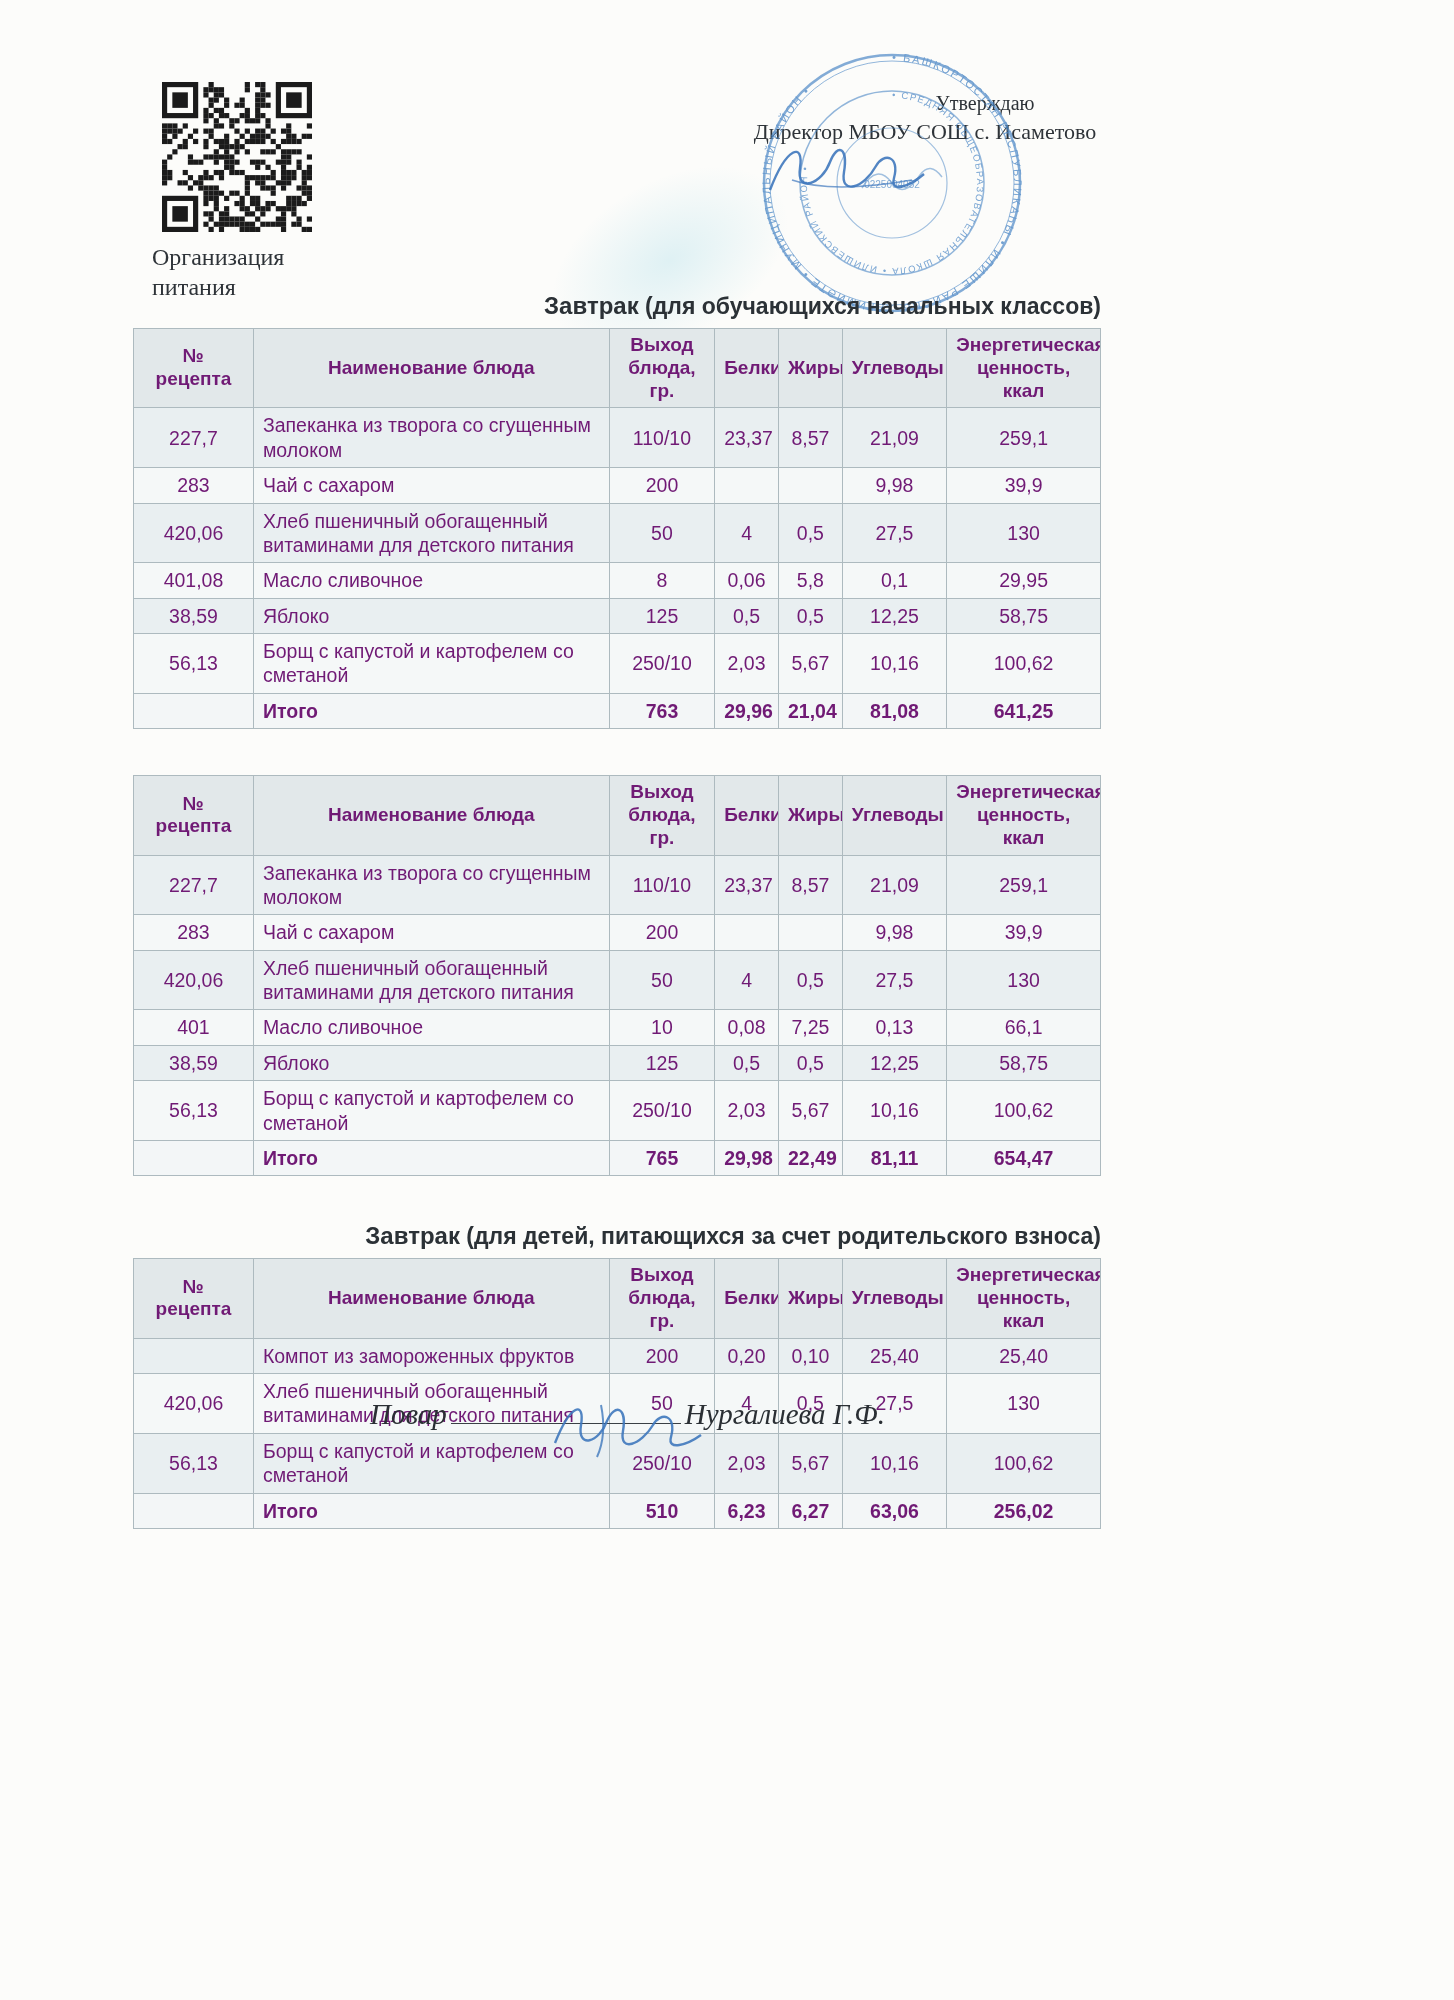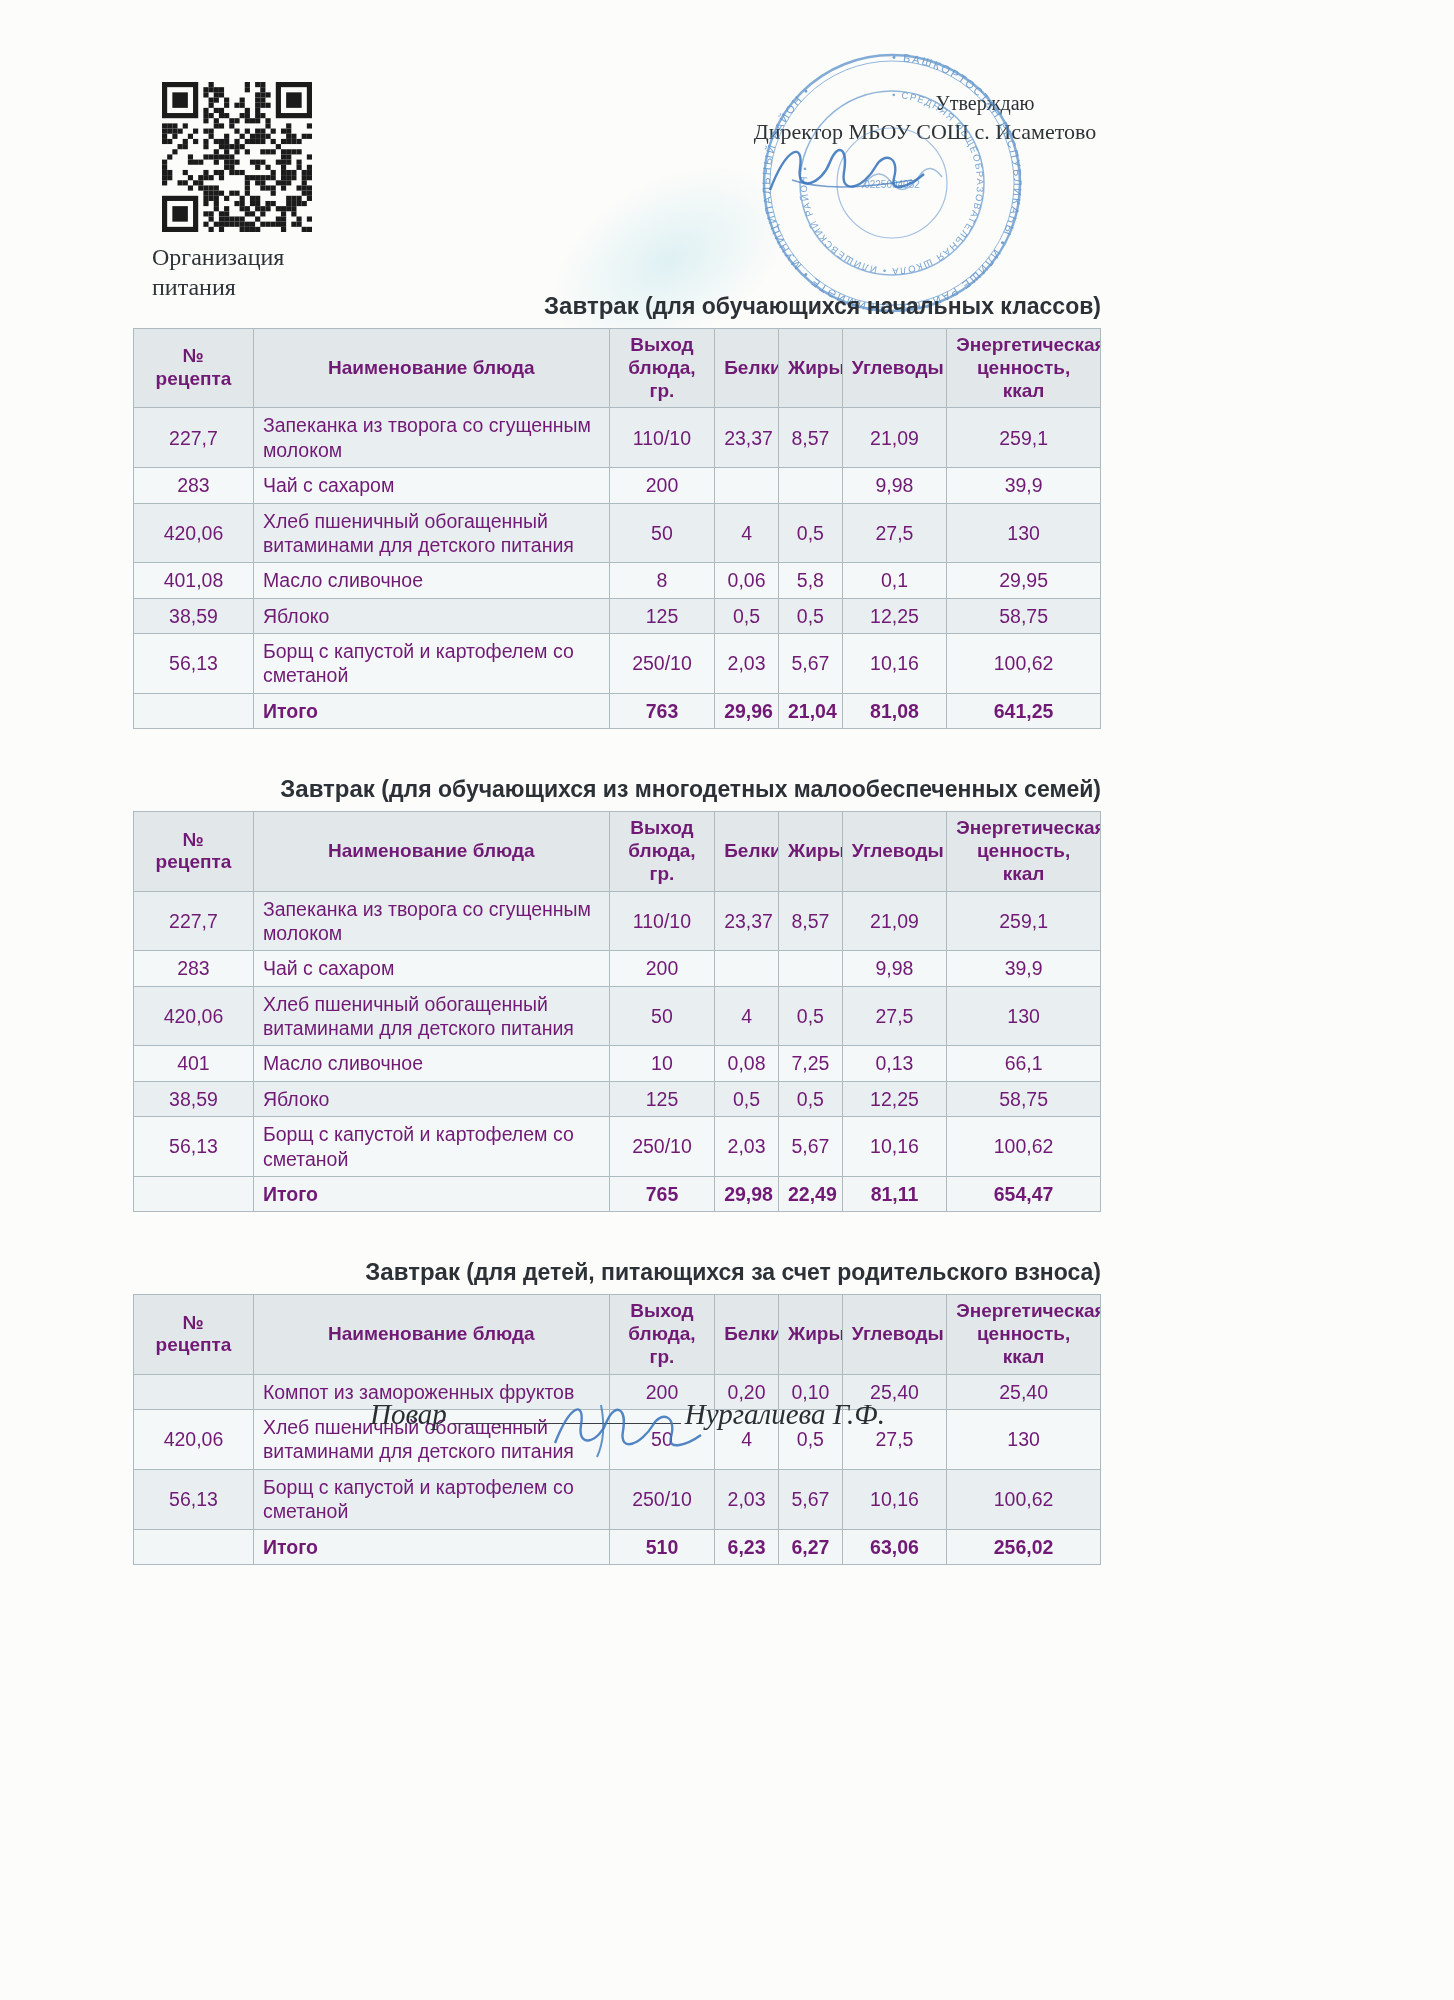--- a/index.html
+++ b/index.html
@@ -544,21 +544,20 @@
               <td>763</td>
               <td>29,96</td>
               <td>21,04</td>
               <td>81,08</td>
               <td>641,25</td>
             </tr>
           </tbody>
         </table>
       </section>
       <section class="table-block">
-        <div class="table-title"><span class="tt-bold">Завтрак</span><span class="tt-rest"> (для обучающихся из многодетных малообеспеченных семей)</span></div>
         <table class="menu">
           <colgroup>
             <col style="width: 12.4%;">
             <col style="width: 36.8%;">
             <col style="width: 10.9%;">
             <col style="width: 6.6%;">
             <col style="width: 6.6%;">
             <col style="width: 10.8%;">
             <col style="width: 15.9%;">
           </colgroup>

